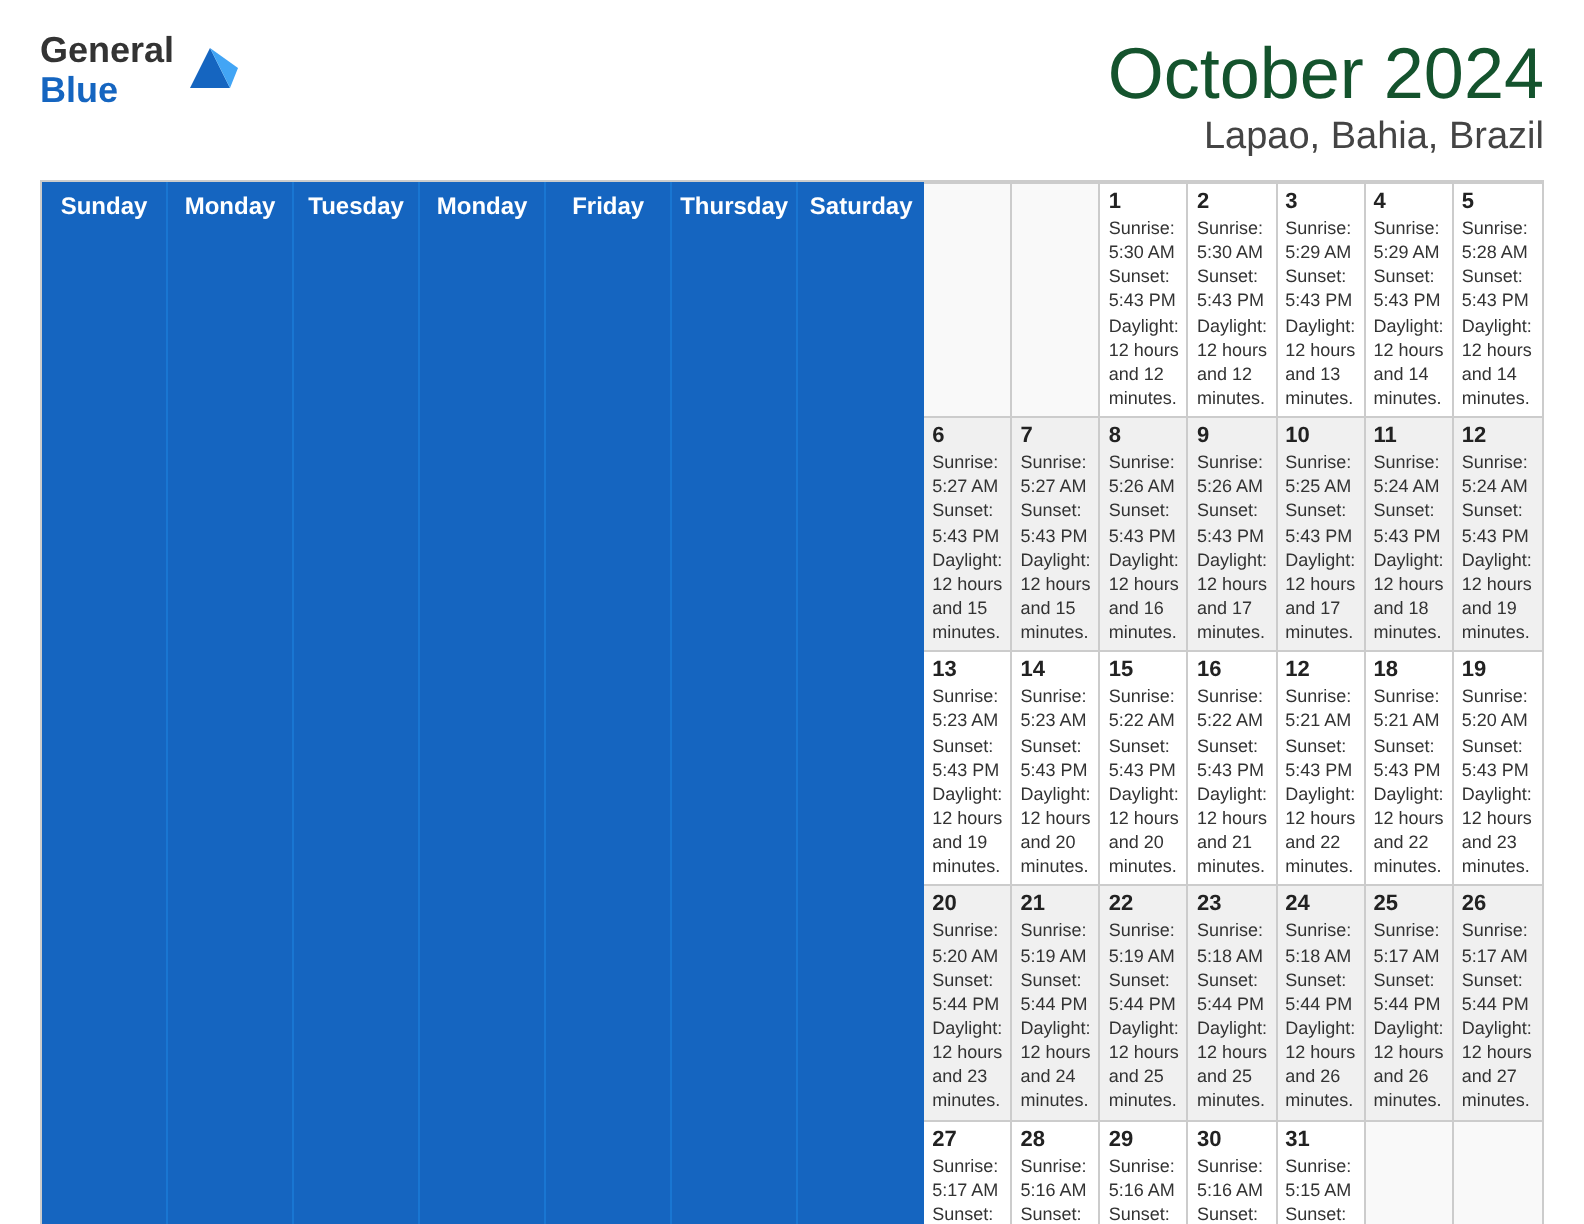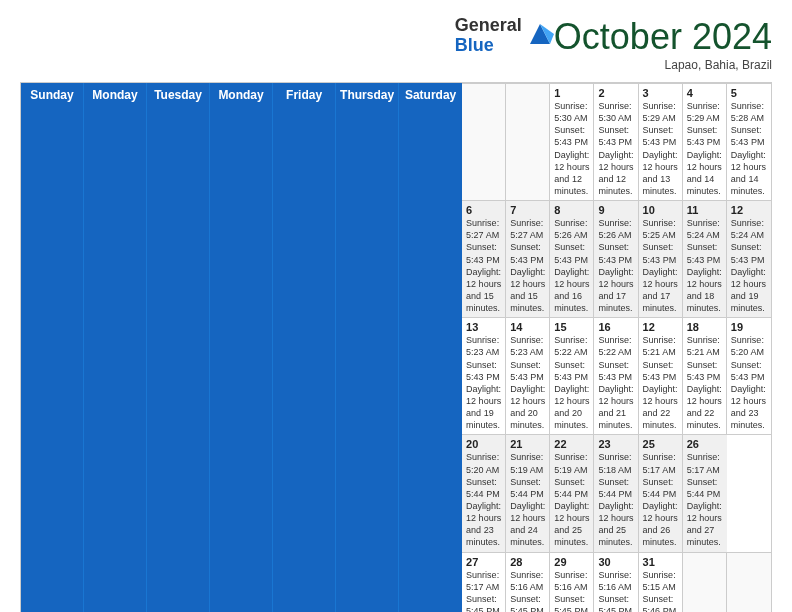--- a/index.html
+++ b/index.html
@@ -9,21 +9,20 @@
       width: 792px;
       height: 612px;
       overflow: hidden;
     }
     .page {
       width: 792px;
       height: 500px;
       padding: 16px 20px 10px 20px;
       display: flex;
       flex-direction: column;
-      align-items: flex-end;
     }
     .header {
       display: flex;
       justify-content: space-between;
       align-items: flex-start;
       margin-bottom: 10px;
     }
     .logo {
       display: flex;
       align-items: center;
@@ -51,21 +50,21 @@
     }
     .title-section {
       text-align: right;
     }
     .month-title {
       font-size: 36px;
       font-weight: normal;
       color: #14532d;
     }
     .location {
-      font-size: 12px;
+      font-size: 19px;
       color: #444;
     }
     .calendar {
       flex: 1;
       display: flex;
       flex-direction: row;
       border: 1px solid #ccc;
     }
     .cal-header-row {
       display: grid;
@@ -288,20 +287,26 @@
 Sunset: 5:44 PM
 Daylight: 12 hours and 25 minutes.</div>
           </div>
           <div class="cal-cell shaded">
             <div class="day-num">23</div>
             <div class="day-info">Sunrise: 5:18 AM
 Sunset: 5:44 PM
 Daylight: 12 hours and 25 minutes.</div>
           </div>
           <div class="cal-cell shaded">
+            <div class="day-num">24</div>
+            <div class="day-info">Sunrise: 5:18 AM
+Sunset: 5:44 PM
+Daylight: 12 hours and 26 minutes.</div>
+          </div>
+          <div class="cal-cell shaded">
             <div class="day-num">25</div>
             <div class="day-info">Sunrise: 5:17 AM
 Sunset: 5:44 PM
 Daylight: 12 hours and 26 minutes.</div>
           </div>
           <div class="cal-cell shaded">
             <div class="day-num">26</div>
             <div class="day-info">Sunrise: 5:17 AM
 Sunset: 5:44 PM
 Daylight: 12 hours and 27 minutes.</div>

